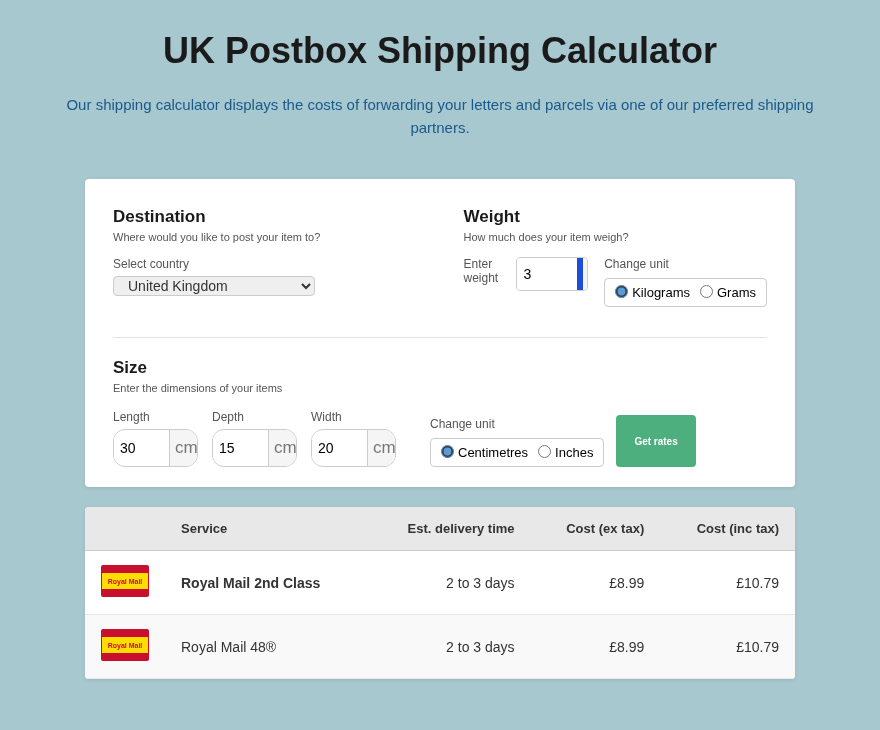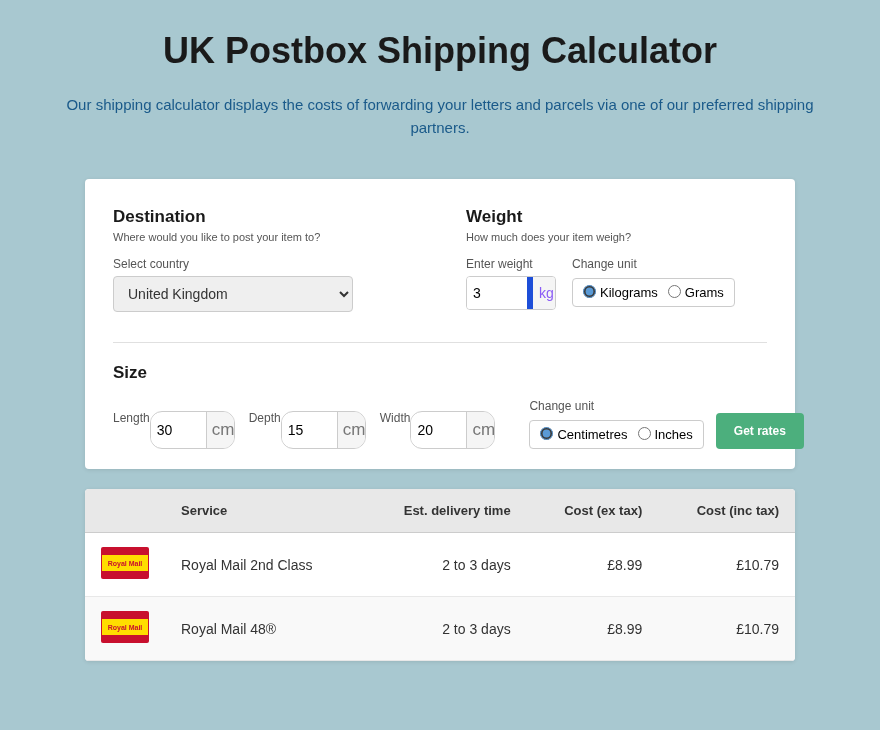--- a/index.html
+++ b/index.html
@@ -63,39 +63,39 @@
     }
 
     .field-label {
       font-size: 12px;
       color: #555;
       margin-bottom: 5px;
       display: block;
     }
 
     .country-select {
-      width: 240px;
-      padding: 8px 10px;
+      width: 202px;
+      padding: 0 10px;
       border: 1px solid #ccc;
       border-radius: 4px;
       font-size: 14px;
       color: #333;
       appearance: auto;
       cursor: pointer;
     }
 
     .weight-input-row {
       display: flex;
       align-items: flex-start;
       gap: 16px;
     }
 
     .weight-input-wrap {
       display: flex;
-      flex-direction: column;
+      flex-direction: row;
     }
 
     .weight-input-inner {
       display: flex;
       align-items: center;
       border: 1px solid #ccc;
       border-radius: 4px;
       overflow: hidden;
       width: 90px;
     }
@@ -157,20 +157,21 @@
 
     .size-row {
       display: flex;
       align-items: flex-end;
       gap: 14px;
       margin-top: 16px;
     }
 
     .dimension-field {
       display: flex;
+      flex-direction: column;
       justify-content: center;
     }
 
     .dimension-input-inner {
       display: flex;
       align-items: center;
       border: 1px solid #ccc;
       border-radius: 12px;
       overflow: hidden;
       width: 85px;
@@ -203,25 +204,25 @@
       display: flex;
       flex-direction: column;
     }
 
     .get-rates-btn {
       background-color: #4caf7d;
       color: white;
       border: none;
       border-radius: 4px;
       padding: 9px 18px;
-      font-size: 12px;
+      font-size: 10px;
       font-weight: bold;
       cursor: pointer;
       white-space: nowrap;
-      height: 36px;
+      height: 52px;
     }
 
     .results-card {
       background: #ffffff;
       margin: 0 85px 20px;
       border-radius: 4px;
       box-shadow: 0 1px 4px rgba(0,0,0,0.1);
       overflow: hidden;
     }
 
@@ -321,20 +322,21 @@
         </div>
       </div>
     </div>
 
   </div>
 
   <hr class="divider">
 
   <div class="size-section">
     <div class="section-title">Size</div>
+    <div class="section-subtitle">Enter the dimensions of your items</div>
 
     <div class="size-row">
 
       <div class="dimension-field">
         <label class="field-label">Length</label>
         <div class="dimension-input-inner">
           <input type="text" value="30" style="">
           <span class="dim-unit-label">cm</span>
         </div>
       </div>
@@ -394,21 +396,21 @@
       <svg width="48" height="32" viewBox="0 0 48 32">
         <rect width="48" height="32" rx="2" fill="#c8102e"></rect>
         <rect x="2" y="2" width="44" height="28" rx="1" fill="#c8102e"></rect>
 
         <rect x="1" y="8" width="46" height="16" fill="#ffdd00"></rect>
         <text x="24" y="19" text-anchor="middle" font-size="7" font-weight="bold" fill="#c8102e" font-family="Arial">Royal Mail</text>
 
         <polygon points="10,8 13,4 16,7 19,3 22,7 25,4 28,7 31,4 34,7 37,4 40,8" fill="#c8102e" opacity="0.6"></polygon>
       </svg>
     </td>
-          <td style="font-weight: 400;">Royal Mail 2nd Class</td>
+          <td style="font-weight: 700;">Royal Mail 2nd Class</td>
           <td class="right">2 to 3 days</td>
           <td class="right">£8.99</td>
           <td class="right">£10.79</td>
         </tr>
         <tr>
           <td>
       <svg width="48" height="32" viewBox="0 0 48 32">
         <rect width="48" height="32" rx="2" fill="#c8102e"></rect>
         <rect x="2" y="2" width="44" height="28" rx="1" fill="#c8102e"></rect>
 

